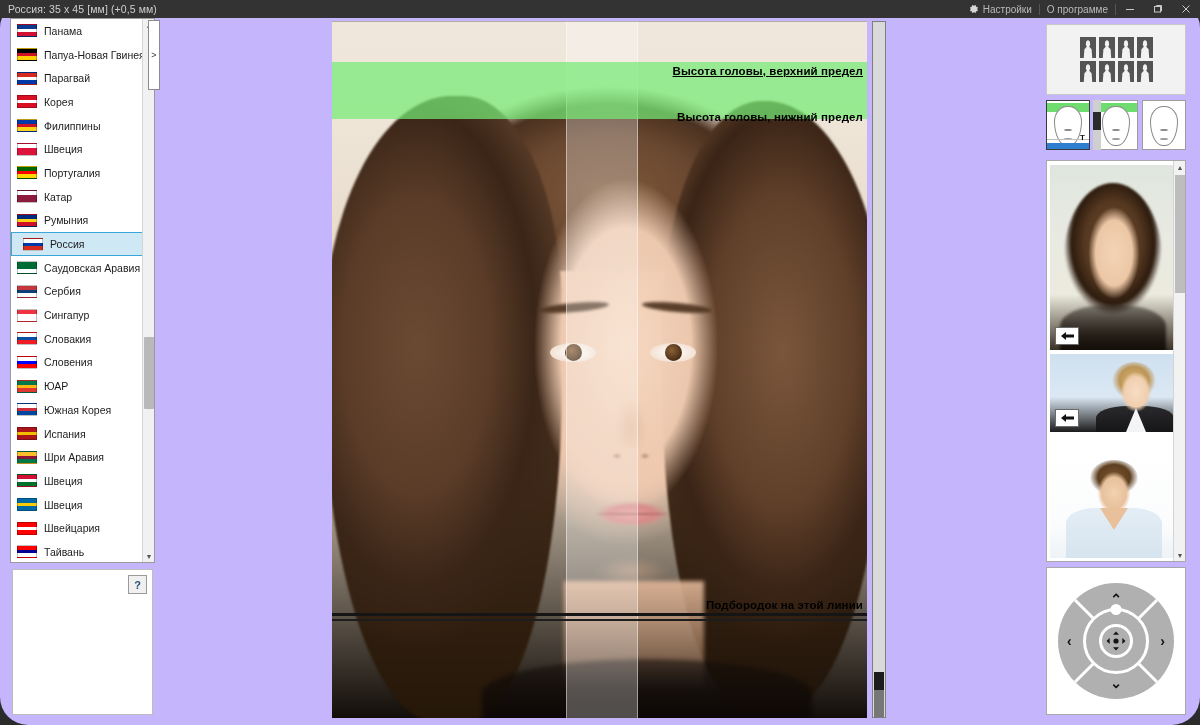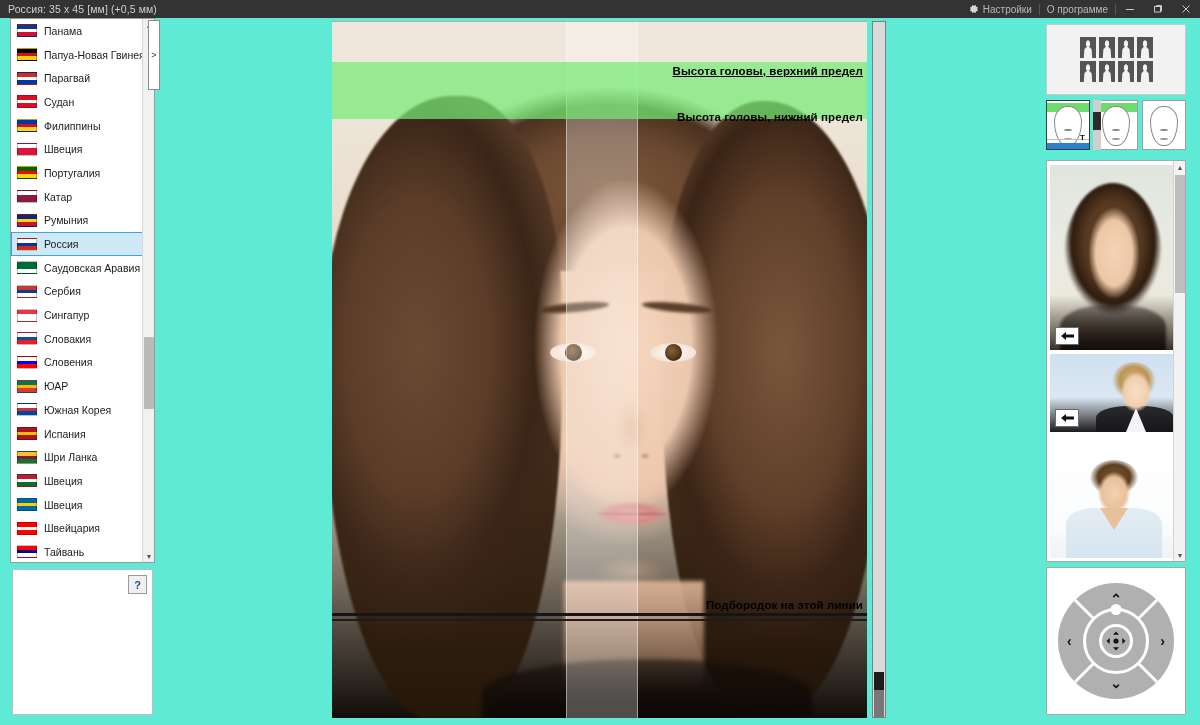--- a/index.html
+++ b/index.html
@@ -2,21 +2,21 @@
 <html><head>
 <meta charset="utf-8">
 <style>
   * { box-sizing: border-box; margin: 0; padding: 0; }
   html, body {
     width: 1200px; height: 725px;
     background: #2b2b2b;
     font-family: "Liberation Sans", sans-serif;
     overflow: hidden;
   }
-  #app { position: relative; width: 1200px; height: 725px; background: #5eead4; }
+  #app { position: relative; width: 1200px; height: 725px; background: #c4b5fd; border-radius: 28px; }
 
   
   .titlebar {
     position: absolute; left: 0; top: 0; width: 1200px; height: 18px;
     background: #333333; display: flex; align-items: center;
   }
   .title-text {
     color: #cfcfcf; font-size: 10.5px; padding-left: 8px; letter-spacing: .1px;
     white-space: nowrap;
   }
@@ -42,21 +42,21 @@
     background: #ffffff; border: 1px solid #9a9a9a; overflow: hidden;
   }
   .country-list {
     position: absolute; left: 0; top: 0; width: 133px; height: 543px; overflow: hidden;
   }
   .country-row {
     height: 23.7px; display: flex; align-items: center; padding-left: 6px;
     font-size: 10.5px; color: #1b1b1b; white-space: nowrap;
   }
   .country-row.selected {
-    background: #cfe8f6; border: 1px solid #3ba7d8; padding-left: 5px;
+    background: #cfe8f6; border: 1px solid #3ba7d8; padding-left: 11px;
   }
   .flag {
     width: 20px; height: 13px; margin-right: 7px; flex: 0 0 auto;
     border: 1px solid rgba(0,0,0,.25); background-size: 100% 100%;
     display: inline-block; position: relative; overflow: hidden;
   }
   
   .list-sb {
     position: absolute; right: 0px; top: 0; width: 12px; height: 543px;
     background: #f1f1f1; border-left: 1px solid #d6d6d6;
@@ -359,21 +359,21 @@
         <div class="country-row">
           <span class="flag" style="background: linear-gradient(rgb(0, 0, 0) 0px, rgb(0, 0, 0) 33%, rgb(206, 17, 38) 33%, rgb(206, 17, 38) 66%, rgb(255, 206, 0) 66%, rgb(255, 206, 0) 100%);"></span>
           <span>Папуа-Новая Гвинея</span>
         </div>
         <div class="country-row">
           <span class="flag" style="background: linear-gradient(rgb(213, 43, 30) 0px, rgb(213, 43, 30) 33%, rgb(255, 255, 255) 33%, rgb(255, 255, 255) 66%, rgb(0, 56, 168) 66%, rgb(0, 56, 168) 100%);"></span>
           <span>Парагвай</span>
         </div>
         <div class="country-row">
           <span class="flag" style="background: linear-gradient(rgb(217, 16, 35) 0px, rgb(217, 16, 35) 33%, rgb(255, 255, 255) 33%, rgb(255, 255, 255) 66%, rgb(217, 16, 35) 66%, rgb(217, 16, 35) 100%);"></span>
-          <span>Судан</span>
+          <span>Корея</span>
         </div>
         <div class="country-row">
           <span class="flag" style="background: linear-gradient(rgb(0, 56, 168) 0px, rgb(0, 56, 168) 33%, rgb(206, 17, 38) 33%, rgb(206, 17, 38) 66%, rgb(252, 209, 22) 66%, rgb(252, 209, 22) 100%);"></span>
           <span>Филиппины</span>
         </div>
         <div class="country-row">
           <span class="flag" style="background: linear-gradient(rgb(255, 255, 255) 0px, rgb(255, 255, 255) 33%, rgb(220, 20, 60) 33%, rgb(220, 20, 60) 66%, rgb(220, 20, 60) 66%, rgb(220, 20, 60) 100%);"></span>
           <span>Швеция</span>
         </div>
         <div class="country-row">
@@ -419,21 +419,21 @@
         <div class="country-row">
           <span class="flag" style="background: linear-gradient(rgb(255, 255, 255) 0px, rgb(255, 255, 255) 33%, rgb(205, 46, 58) 33%, rgb(205, 46, 58) 66%, rgb(0, 71, 160) 66%, rgb(0, 71, 160) 100%);"></span>
           <span>Южная Корея</span>
         </div>
         <div class="country-row">
           <span class="flag" style="background: linear-gradient(rgb(170, 21, 27) 0px, rgb(170, 21, 27) 33%, rgb(241, 191, 0) 33%, rgb(241, 191, 0) 66%, rgb(170, 21, 27) 66%, rgb(170, 21, 27) 100%);"></span>
           <span>Испания</span>
         </div>
         <div class="country-row">
           <span class="flag" style="background: linear-gradient(rgb(255, 190, 41) 0px, rgb(255, 190, 41) 33%, rgb(141, 21, 58) 33%, rgb(141, 21, 58) 66%, rgb(0, 120, 71) 66%, rgb(0, 120, 71) 100%);"></span>
-          <span>Шри Ланка</span>
+          <span>Шри Аравия</span>
         </div>
         <div class="country-row">
           <span class="flag" style="background: linear-gradient(rgb(210, 16, 52) 0px, rgb(210, 16, 52) 33%, rgb(255, 255, 255) 33%, rgb(255, 255, 255) 66%, rgb(0, 114, 41) 66%, rgb(0, 114, 41) 100%);"></span>
           <span>Швеция</span>
         </div>
         <div class="country-row">
           <span class="flag" style="background: linear-gradient(rgb(0, 106, 167) 0px, rgb(0, 106, 167) 33%, rgb(254, 204, 0) 33%, rgb(254, 204, 0) 66%, rgb(0, 106, 167) 66%, rgb(0, 106, 167) 100%);"></span>
           <span>Швеция</span>
         </div>
         <div class="country-row">

